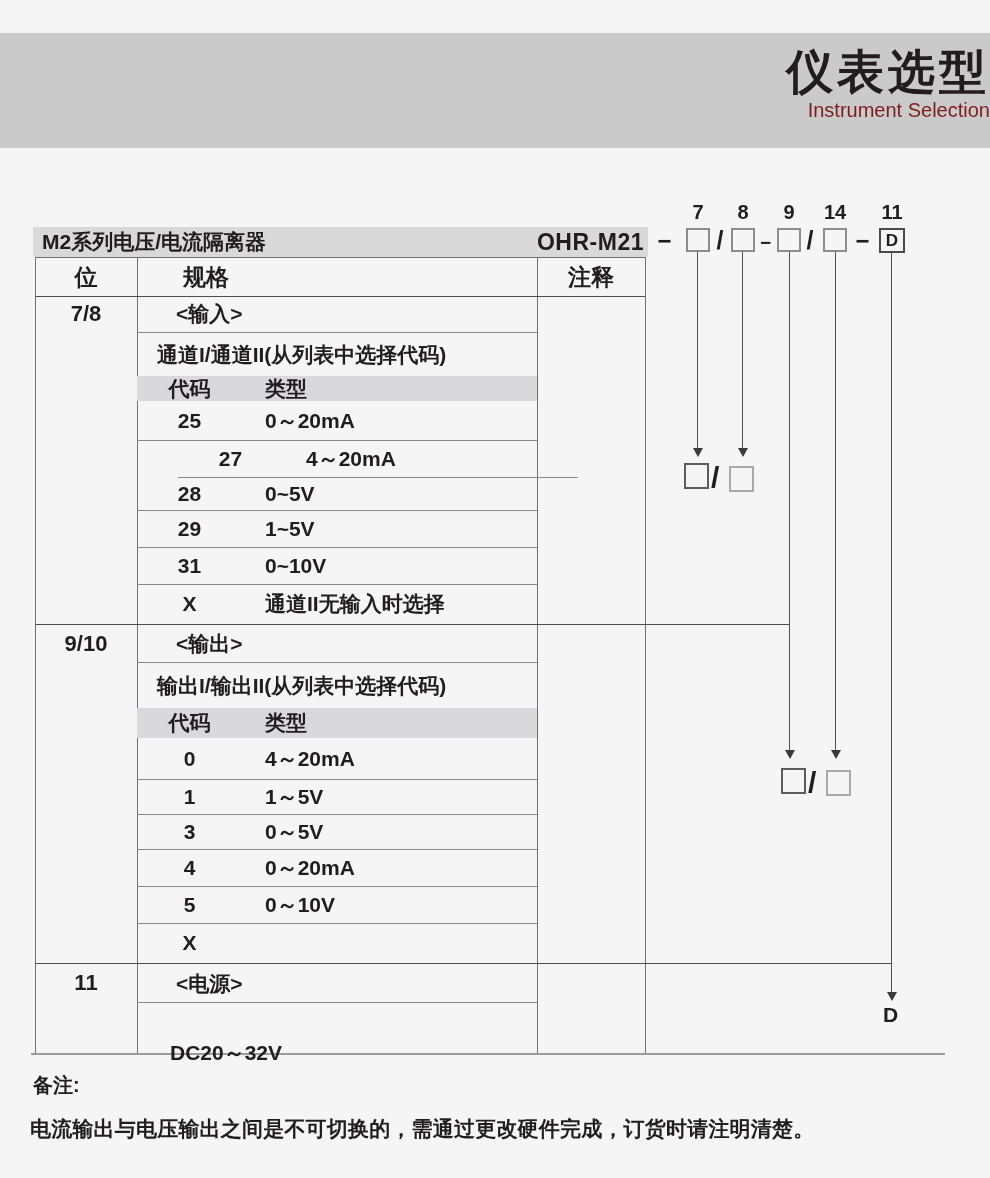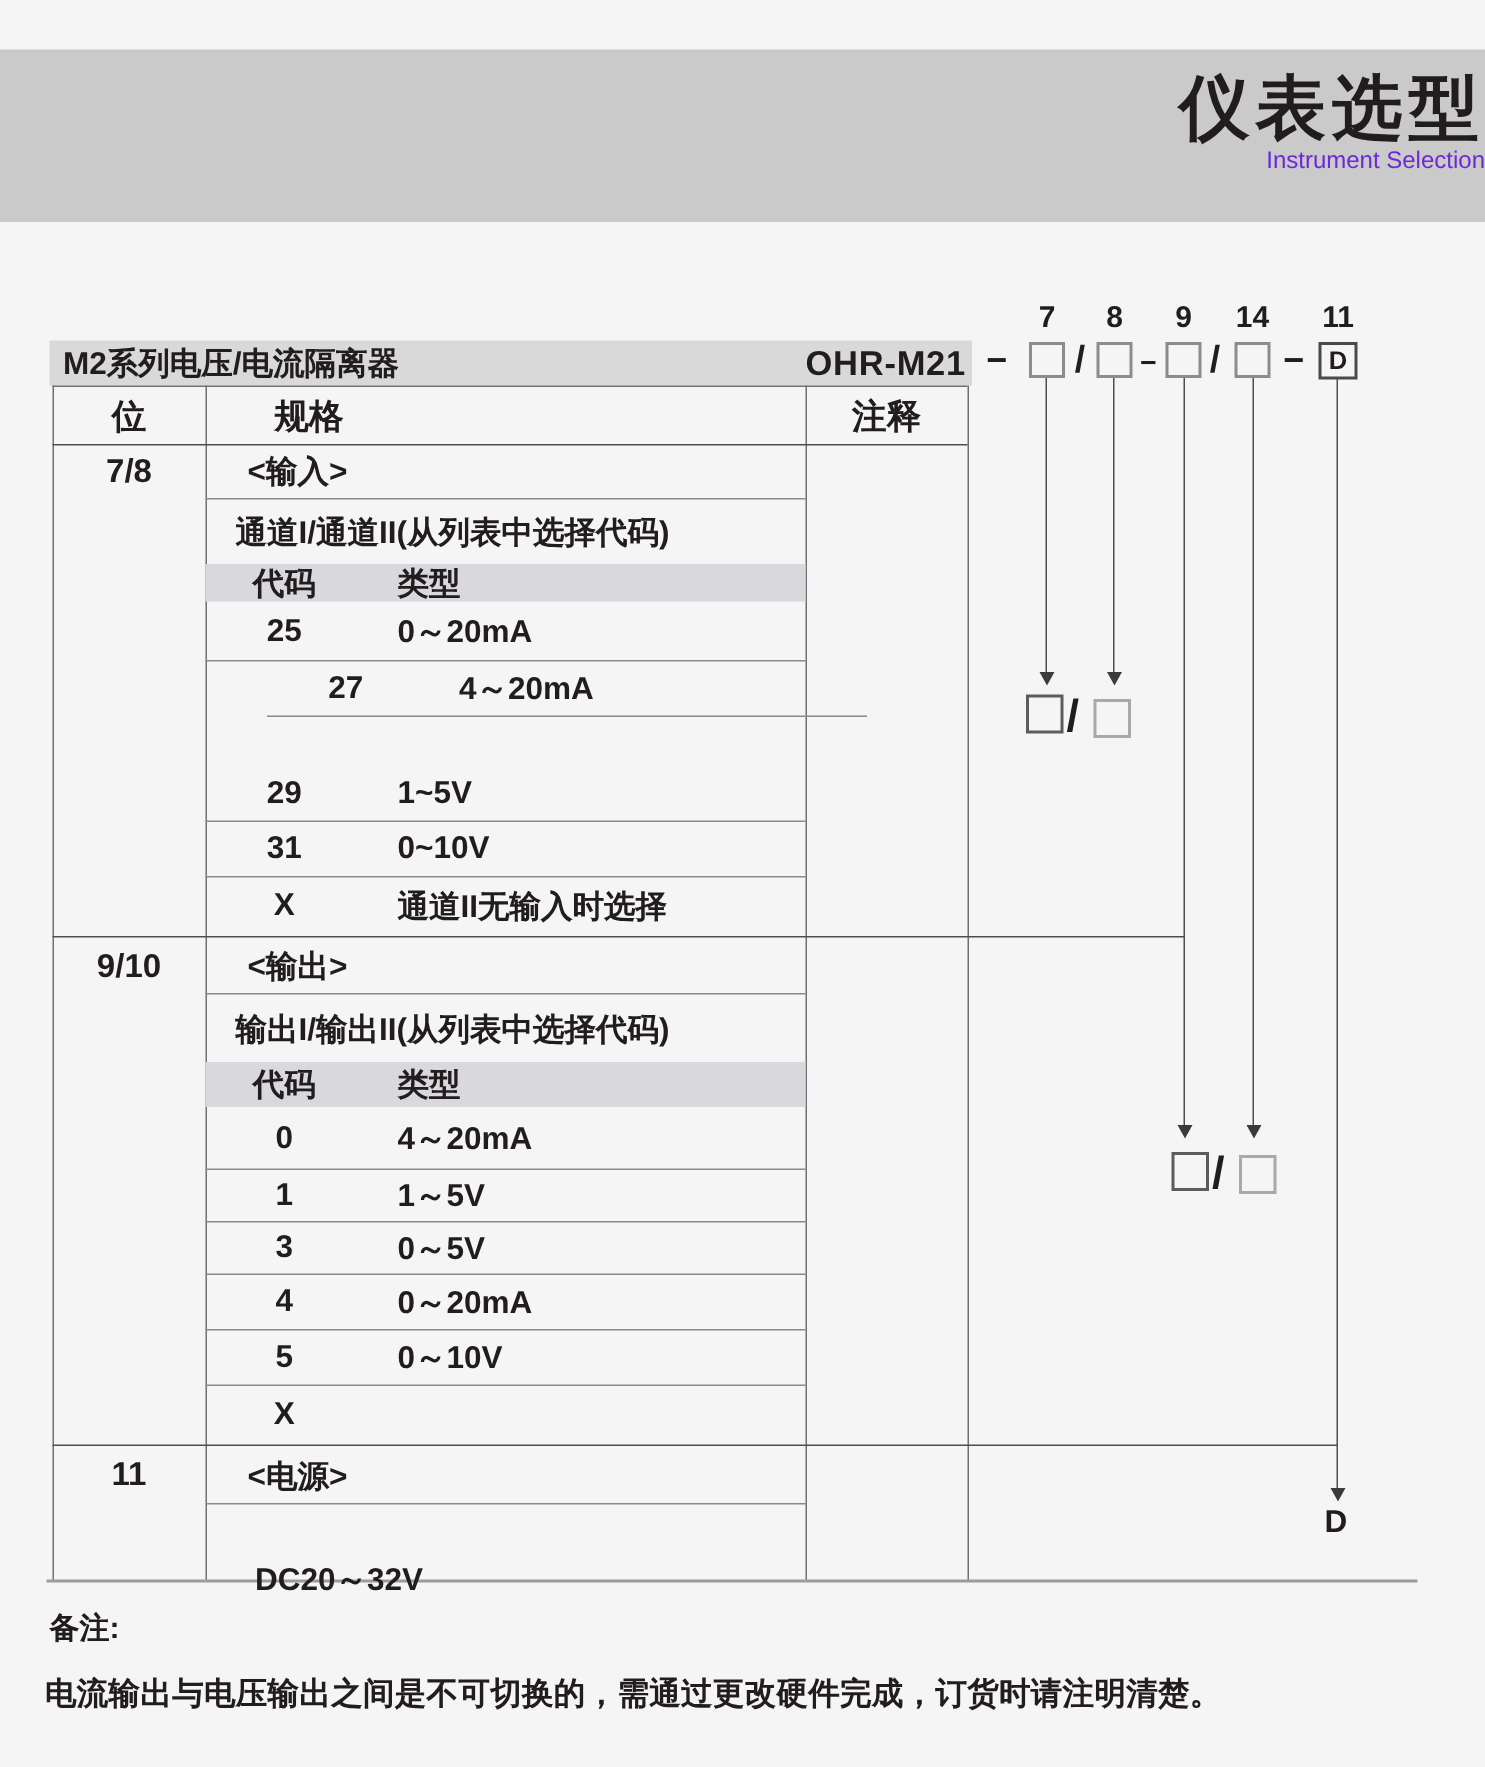--- a/index.html
+++ b/index.html
@@ -5,40 +5,40 @@
   html,body{margin:0;padding:0;background:#e9e9e9;}
   .page{
     position:relative;width:990px;height:1178px;background:#f5f5f5;
     font-family:"Liberation Sans","DejaVu Sans",sans-serif;color:#211c1d;
     overflow:hidden;margin:0 auto;
   }
   .abs{position:absolute;}
   
   .banner{left:0;top:33px;width:990px;height:115px;background:#cacaca;text-align:right;}
   .banner-title{padding-top:13px;font-size:47px;font-weight:700;letter-spacing:4px;line-height:1.1;}
-  .banner-sub{font-size:16px;font-weight:400;margin-top:1px;color:#6d28d9;}
+  .banner-sub{font-size:20px;font-weight:400;margin-top:1px;color:#7f1d1d;}
   
   .series-bar{left:33px;top:227px;width:615px;height:30px;background:#d9d9d9;
     display:flex;justify-content:space-between;align-items:center;
     padding:0 4px 0 9px;box-sizing:border-box;}
   .series-label{font-size:21px;font-weight:700;}
   .model-label{font-size:23px;font-weight:700;letter-spacing:0.5px;}
   
   .vl{width:1px;background:#707070;}
   .hl{height:1px;background:#707070;}
   .hl-strong{height:1px;background:#4e4e4e;}
   .bottom-rule{height:2px;background:#9c9c9c;}
   .colhead{font-size:23px;font-weight:700;}
   .poslabel{font-size:22px;font-weight:700;text-align:center;}
   .trow{left:137px;width:400px;display:flex;align-items:center;
     font-size:21px;font-weight:700;box-sizing:border-box;}
   .trow.bb{border-bottom:1px solid #8a8a8a;}
   .trow .code{width:105px;text-align:center;flex:none;}
   .trow .type{margin-left:23px;white-space:nowrap;}
-  .title-cell{padding-left:28px;}
+  .title-cell{padding-left:39px;}
   .subtitle-cell{padding-left:20px;white-space:nowrap;}
   .subhead{background:#d9d9dd;}
   .value-cell{padding-left:33px;}
   
   .numlab{font-size:20px;font-weight:700;text-align:center;line-height:22px;}
   .sep{font-weight:700;text-align:center;line-height:26px;}
   .cbox{box-sizing:border-box;border:2px solid #8c8c8c;background:transparent;}
   .cbox.dk{border-color:#5c5c5c;}
   .cbox.lt{border-color:#a9a9a9;}
   .dbox{box-sizing:border-box;border:2px solid #4a4a4a;text-align:center;
@@ -135,20 +135,24 @@
     <span class="type">类型</span>
   </div>
   <div class="abs trow bb" style="top:401px;height:40px;">
     <span class="code">25</span>
     <span class="type">0～20mA</span>
   </div>
   <div class="abs trow bb" style="top:441px;height:37px;margin-left:41px;">
     <span class="code">27</span>
     <span class="type">4～20mA</span>
   </div>
+  <div class="abs trow bb" style="top:478px;height:33px;">
+    <span class="code">28</span>
+    <span class="type">0~5V</span>
+  </div>
   <div class="abs trow bb" style="top:511px;height:37px;">
     <span class="code">29</span>
     <span class="type">1~5V</span>
   </div>
   <div class="abs trow bb" style="top:548px;height:37px;">
     <span class="code">31</span>
     <span class="type">0~10V</span>
   </div>
   <div class="abs trow" style="top:585px;height:37px;">
     <span class="code">X</span>

